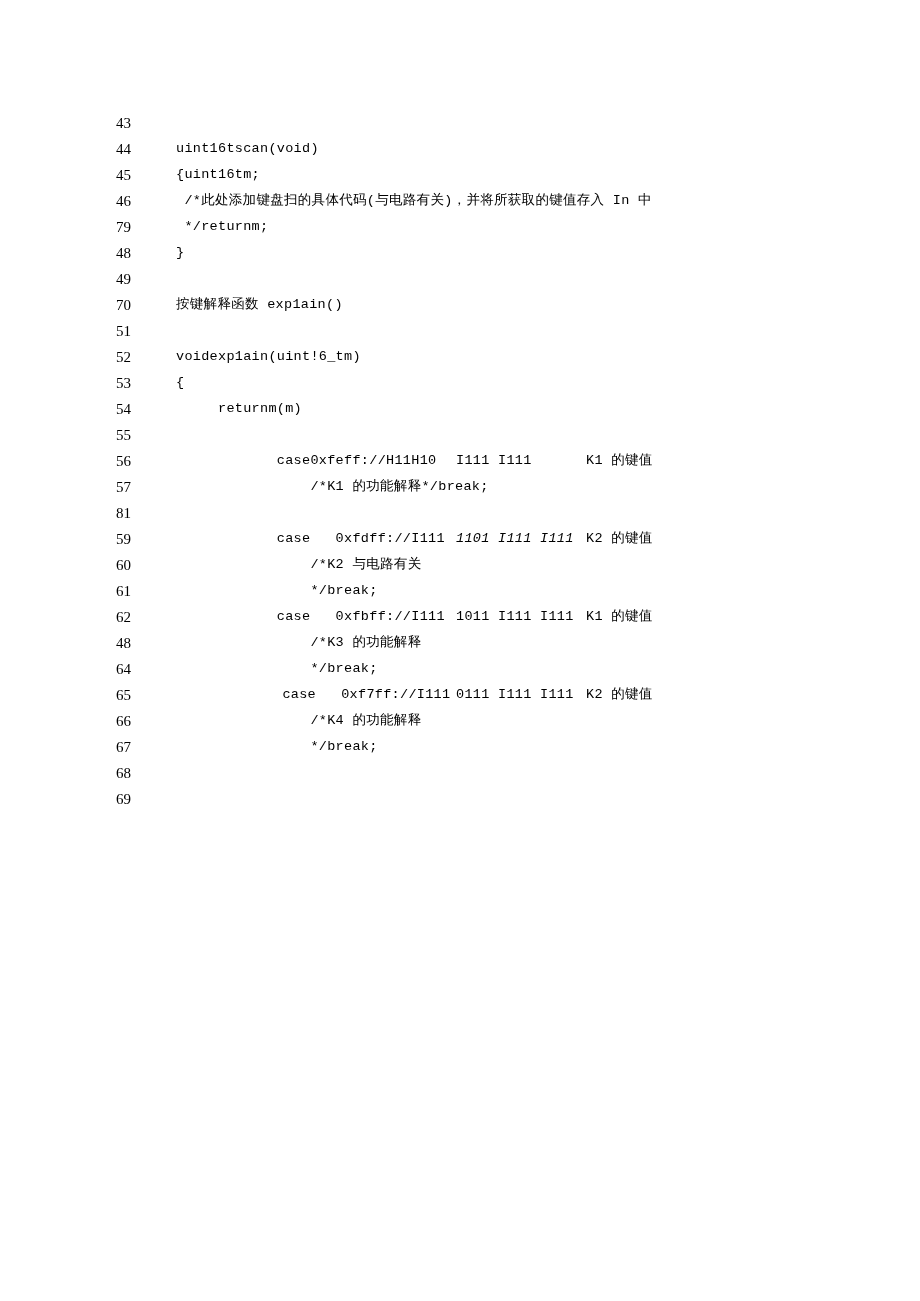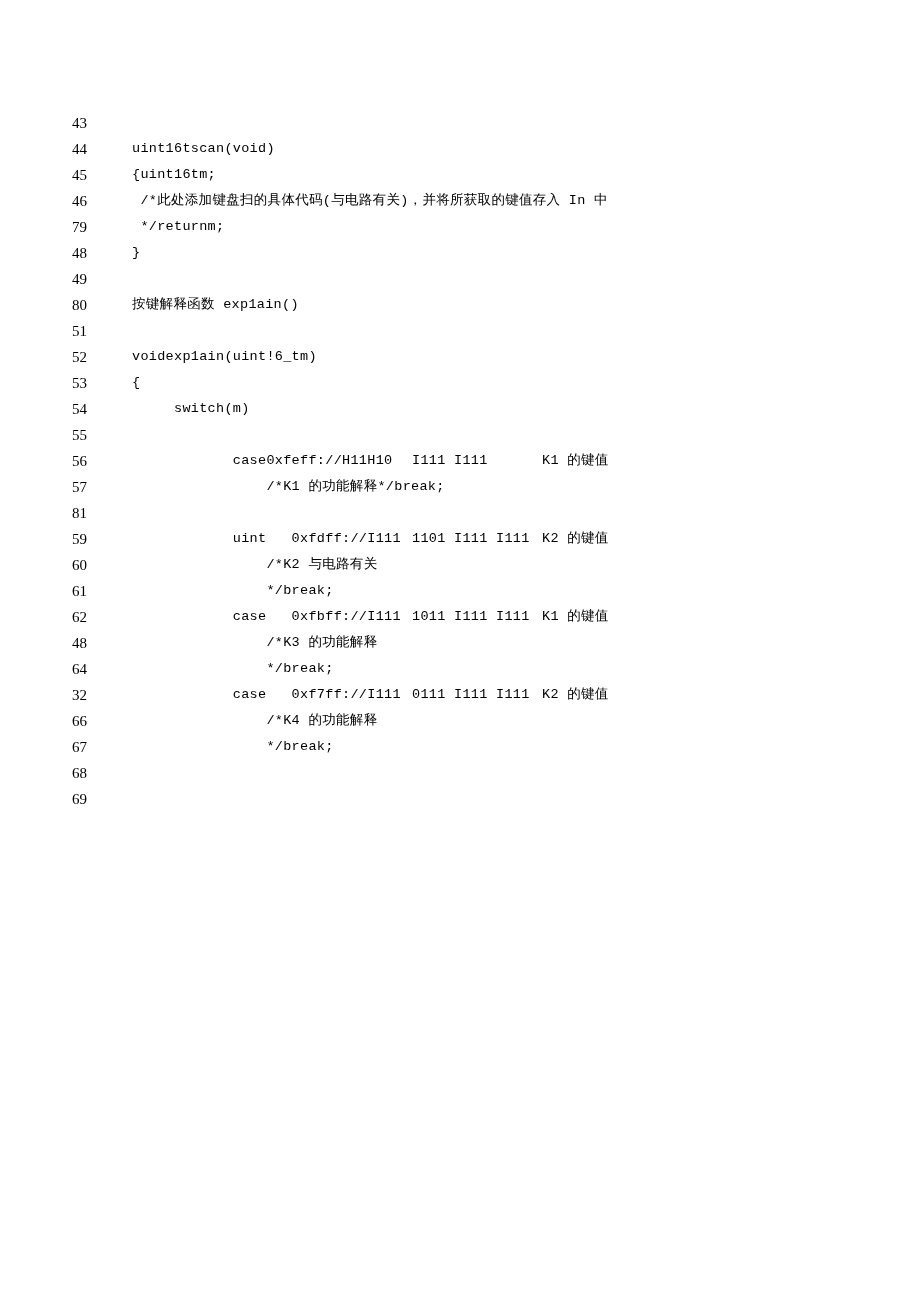--- a/index.html
+++ b/index.html
@@ -9,20 +9,21 @@
     font-family: "SimSun", "宋体", serif;
     font-size: 14px;
     color: #000;
     width: 920px;
   }
   .page {
     display: flex;
     padding-top: 110px;
     padding-left: 72px;
     padding-right: 60px;
+    margin-left: 44px;
   }
   .gutter {
     width: 60px;
     display: flex;
     flex-direction: column;
     font-family: "Times New Roman", serif;
     font-size: 15px;
     color: #000;
   }
   .gutter div {
@@ -47,61 +48,61 @@
 
 <div class="page">
   <div class="gutter">
     <div>43</div>
     <div>44</div>
     <div>45</div>
     <div>46</div>
     <div>79</div>
     <div>48</div>
     <div>49</div>
-    <div>80</div>
+    <div>70</div>
     <div>51</div>
     <div>52</div>
     <div>53</div>
     <div>54</div>
     <div>55</div>
     <div>56</div>
     <div>57</div>
     <div>81</div>
     <div>59</div>
     <div>60</div>
     <div>61</div>
     <div>62</div>
     <div>48</div>
     <div>64</div>
-    <div>32</div>
+    <div>65</div>
     <div>66</div>
     <div>67</div>
     <div>68</div>
     <div>69</div>
   </div>
 
   <div class="content">
 <span>uint16tscan(void)</span>
 <span>{uint16tm;</span>
 <span class="zh"> /*此处添加键盘扫的具体代码(与电路有关)，并将所获取的键值存入 In 中</span>
 <span> */returnm;</span>
 <span>}</span>
 <span></span>
 <span class="zh">按键解释函数 exp1ain()</span>
 <span></span>
 <span>voidexp1ain(uint!6_tm)</span>
 <span>{</span>
-<span>     switch(m)</span>
+<span>     returnm(m)</span>
 <span></span>
 <span><span style="display:inline-block;width:280px;">            case0xfeff://H11H10</span><span style="display:inline-block;width:130px;">I111 I111</span><span class="zh">K1 的键值</span></span>
 <span class="zh">                /*K1 的功能解释*/break;</span>
 <span></span>
-<span><span style="display:inline-block;width:280px;">            uint   0xfdff://I111</span><span style="display:inline-block;width:130px;">1101 I111 I111</span><span class="zh">K2 的键值</span></span>
+<span><span style="display:inline-block;width:280px;">            case   0xfdff://I111</span><span style="display:inline-block;width:130px;font-style:italic;">1101 I111 I111</span><span class="zh">K2 的键值</span></span>
 <span class="zh">                /*K2 与电路有关</span>
 <span>                */break;</span>
 <span><span style="display:inline-block;width:280px;">            case   0xfbff://I111</span><span style="display:inline-block;width:130px;">1011 I111 I111</span><span class="zh">K1 的键值</span></span>
 <span class="zh">                /*K3 的功能解释</span>
 <span>                */break;</span>
-<span><span style="display:inline-block;width:280px;">            case   0xf7ff://I111</span><span style="display:inline-block;width:130px;">0111 I111 I111</span><span class="zh">K2 的键值</span></span>
+<span><span style="display:inline-block;width:280px;text-align:center;">            case   0xf7ff://I111</span><span style="display:inline-block;width:130px;">0111 I111 I111</span><span class="zh">K2 的键值</span></span>
 <span class="zh">                /*K4 的功能解释</span>
 <span>                */break;</span>
   </div>
 </div>
 
 </body></html>

